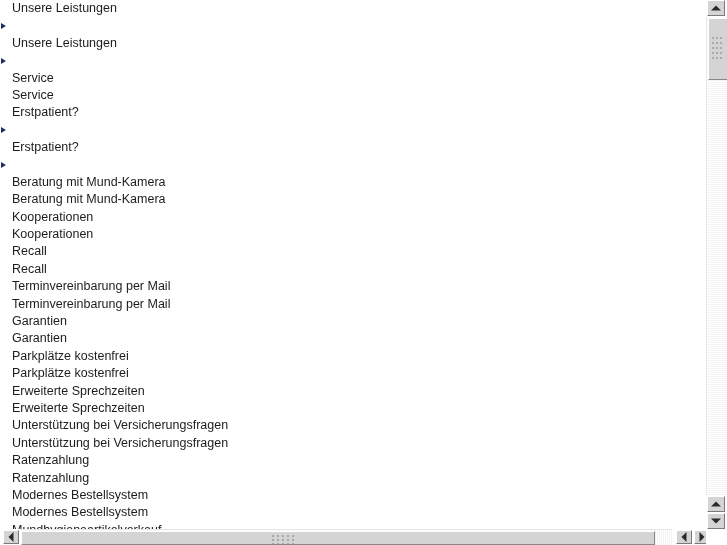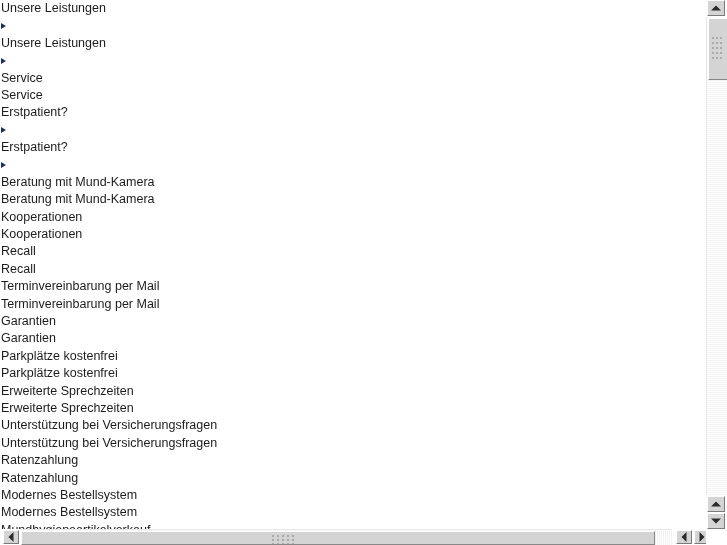--- a/index.html
+++ b/index.html
@@ -35,21 +35,21 @@
   #list {
     position: absolute;
     left: 0;
     top: 0;
     width: 706px;
   }
 
   .row {
     height: 17.4px;
     line-height: 17.4px;
-    padding-left: 1px;
+    padding-left: 12px;
     white-space: nowrap;
     color: #1c1c1c;
     font-size: 12.5px;
     font-family: "Liberation Sans", sans-serif;
   }
 
   .row.bullet {
     height: 17.4px;
     line-height: 17.4px;
     padding-left: 0;

